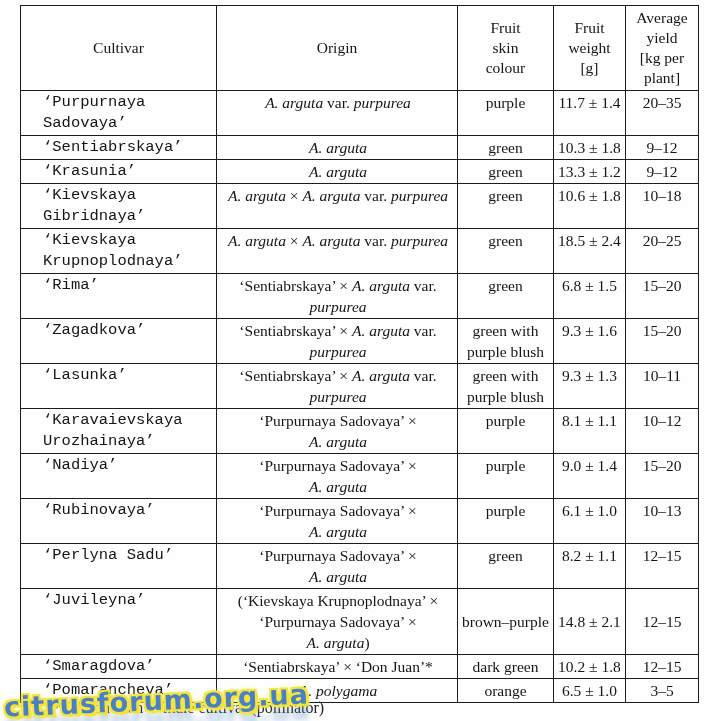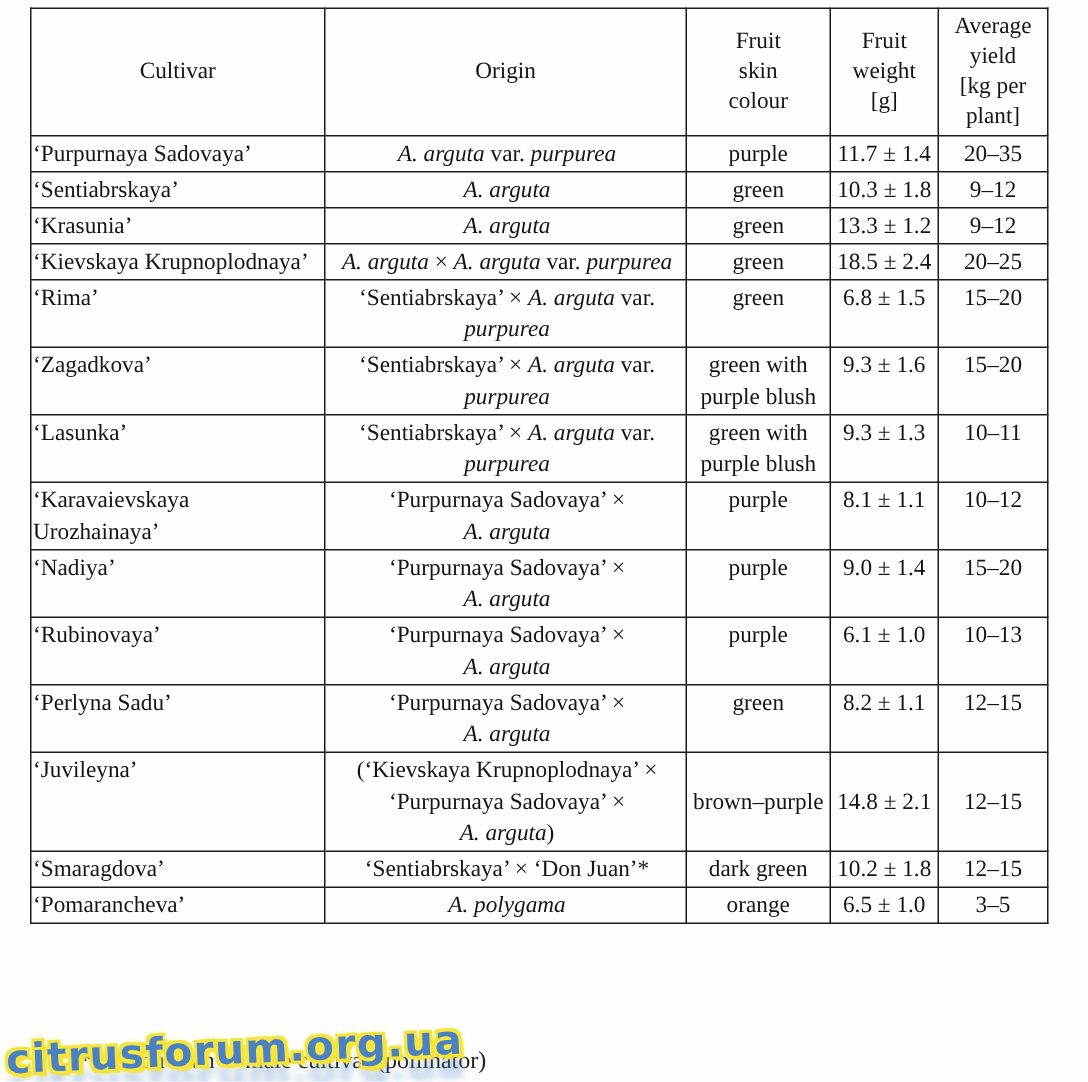--- a/index.html
+++ b/index.html
@@ -14,21 +14,21 @@
     border-collapse:collapse;table-layout:fixed;
     font-size:15.5px;line-height:21px;
   }
   col.w-cul{width:196px;} col.w-ori{width:241px;} col.w-skin{width:96px;}
   col.w-wt{width:72px;} col.w-yl{width:73px;}
   th,td{border:1.5px solid #1c1c1c;padding:1px 4px;vertical-align:top;}
   thead th{
     height:76px;font-weight:normal;text-align:center;vertical-align:middle;
     white-space:pre-line;line-height:20px;padding:2px 2px;
   }
-  td.c-cul{text-align:left;padding-left:1px;}
+  td.c-cul{text-align:left;padding-left:22px;font-family:Liberation Mono, monospace;}
   td.c-ori{text-align:center;padding-left:6px;overflow:visible;}
   td.c-ori .oline{white-space:nowrap;}
   td.c-skin{text-align:center;}
   td.c-wt,td.c-yl{text-align:center;white-space:nowrap;}
   .footnote{
     position:absolute;left:53px;top:699px;font-size:16px;color:#222;
   }
   .watermark{
     position:absolute;left:4px;top:682px;width:440px;
     font-family:"DejaVu Sans","Liberation Sans",sans-serif;
@@ -94,20 +94,29 @@
         <tr>
           <td class="c-cul">‘Krasunia’</td>
           <td class="c-ori">
             <div class="oline"><i>A. arguta</i></div>
           </td>
           <td class="c-skin">green</td>
           <td class="c-wt">13.3 ± 1.2</td>
           <td class="c-yl">9–12</td>
         </tr>
         <tr>
+          <td class="c-cul">‘Kievskaya Gibridnaya’</td>
+          <td class="c-ori">
+            <div class="oline"><i>A. arguta</i><span> × </span><i>A. arguta</i><span> var. </span><i>purpurea</i></div>
+          </td>
+          <td class="c-skin">green</td>
+          <td class="c-wt">10.6 ± 1.8</td>
+          <td class="c-yl">10–18</td>
+        </tr>
+        <tr>
           <td class="c-cul">‘Kievskaya Krupnoplodnaya’</td>
           <td class="c-ori">
             <div class="oline"><i>A. arguta</i><span> × </span><i>A. arguta</i><span> var. </span><i>purpurea</i></div>
           </td>
           <td class="c-skin">green</td>
           <td class="c-wt">18.5 ± 2.4</td>
           <td class="c-yl">20–25</td>
         </tr>
         <tr>
           <td class="c-cul">‘Rima’</td>

